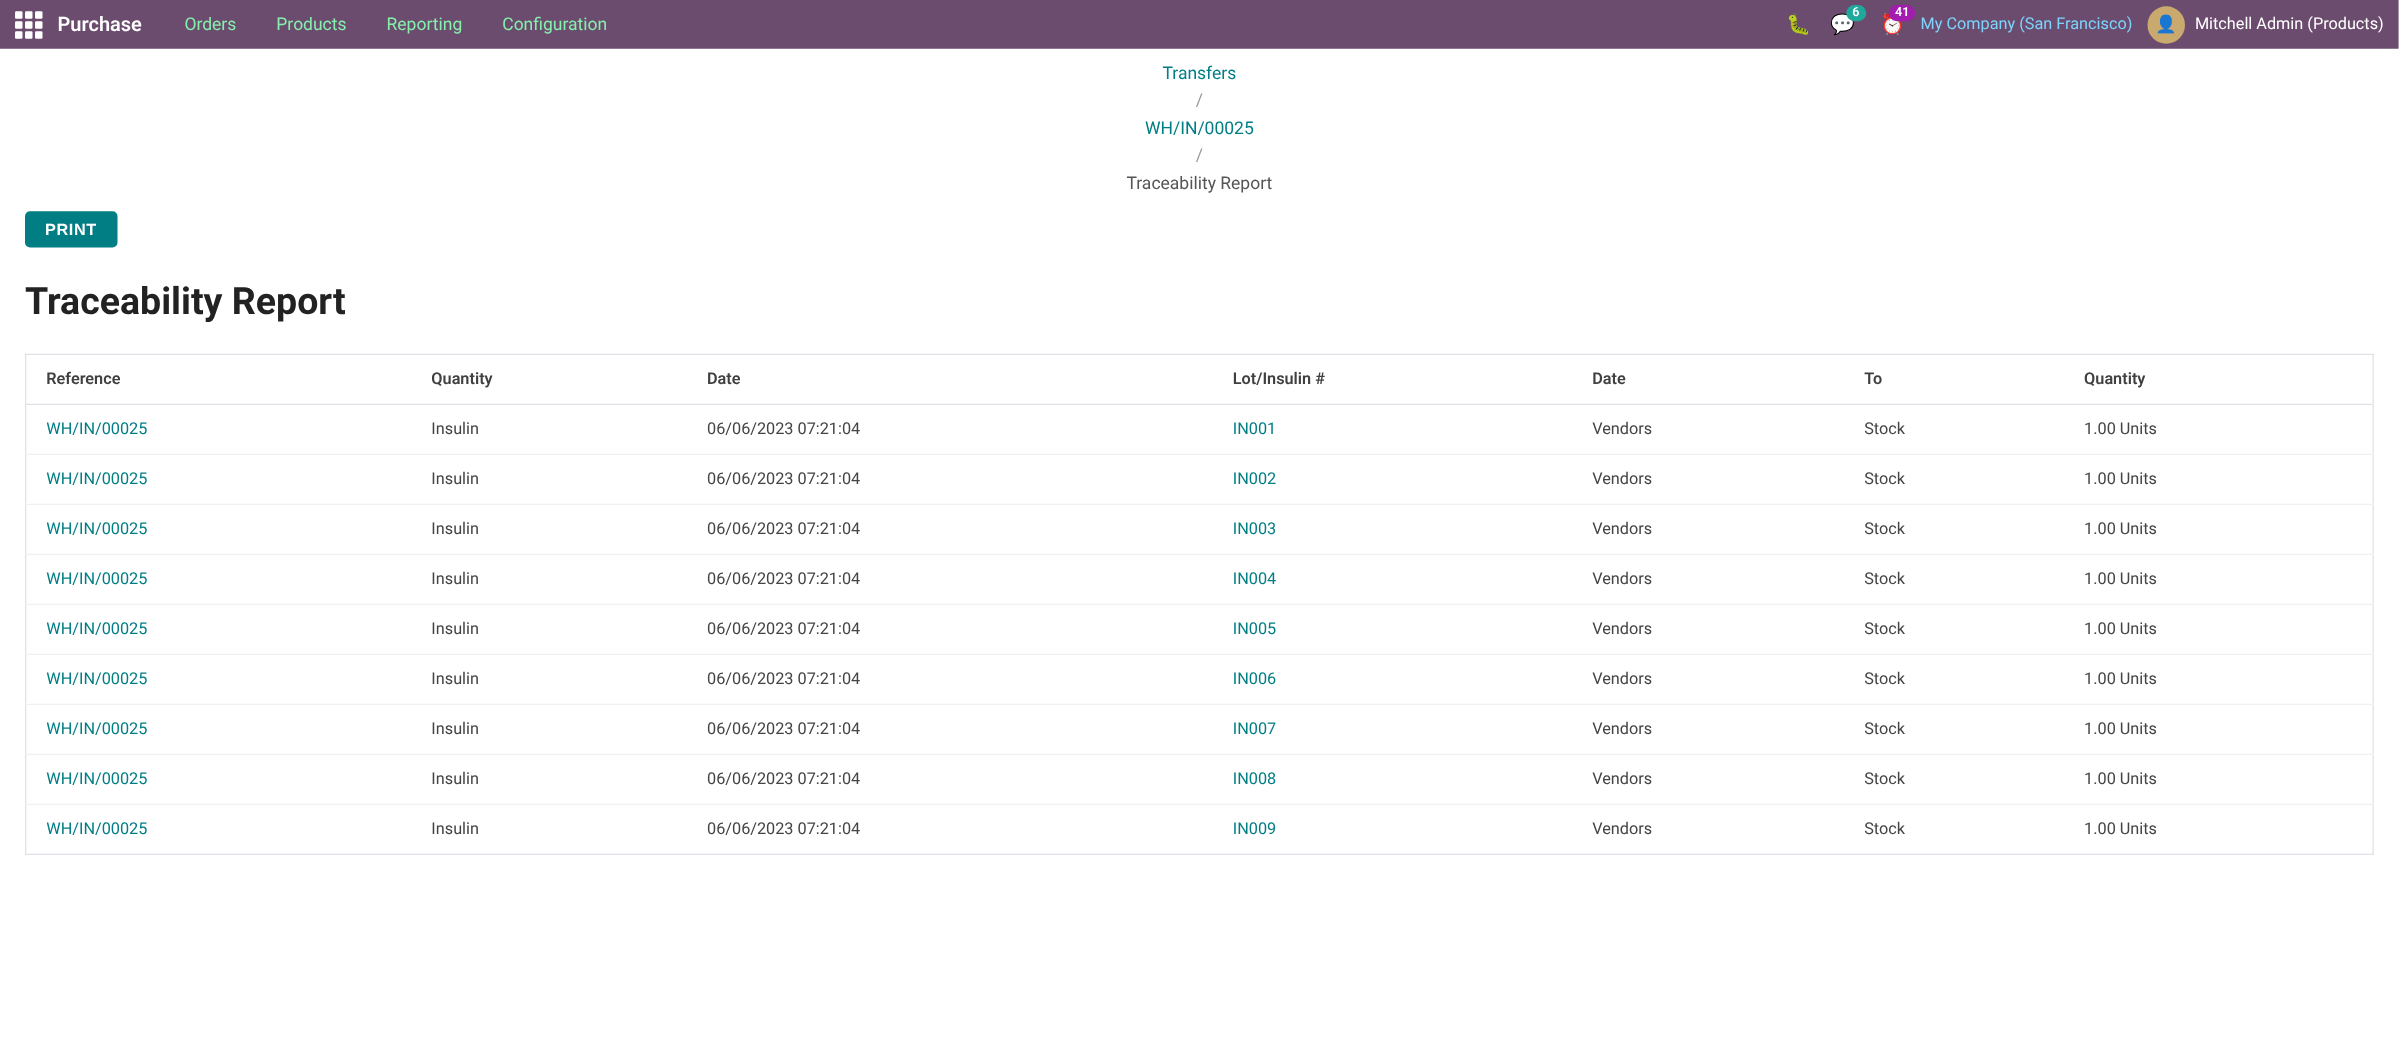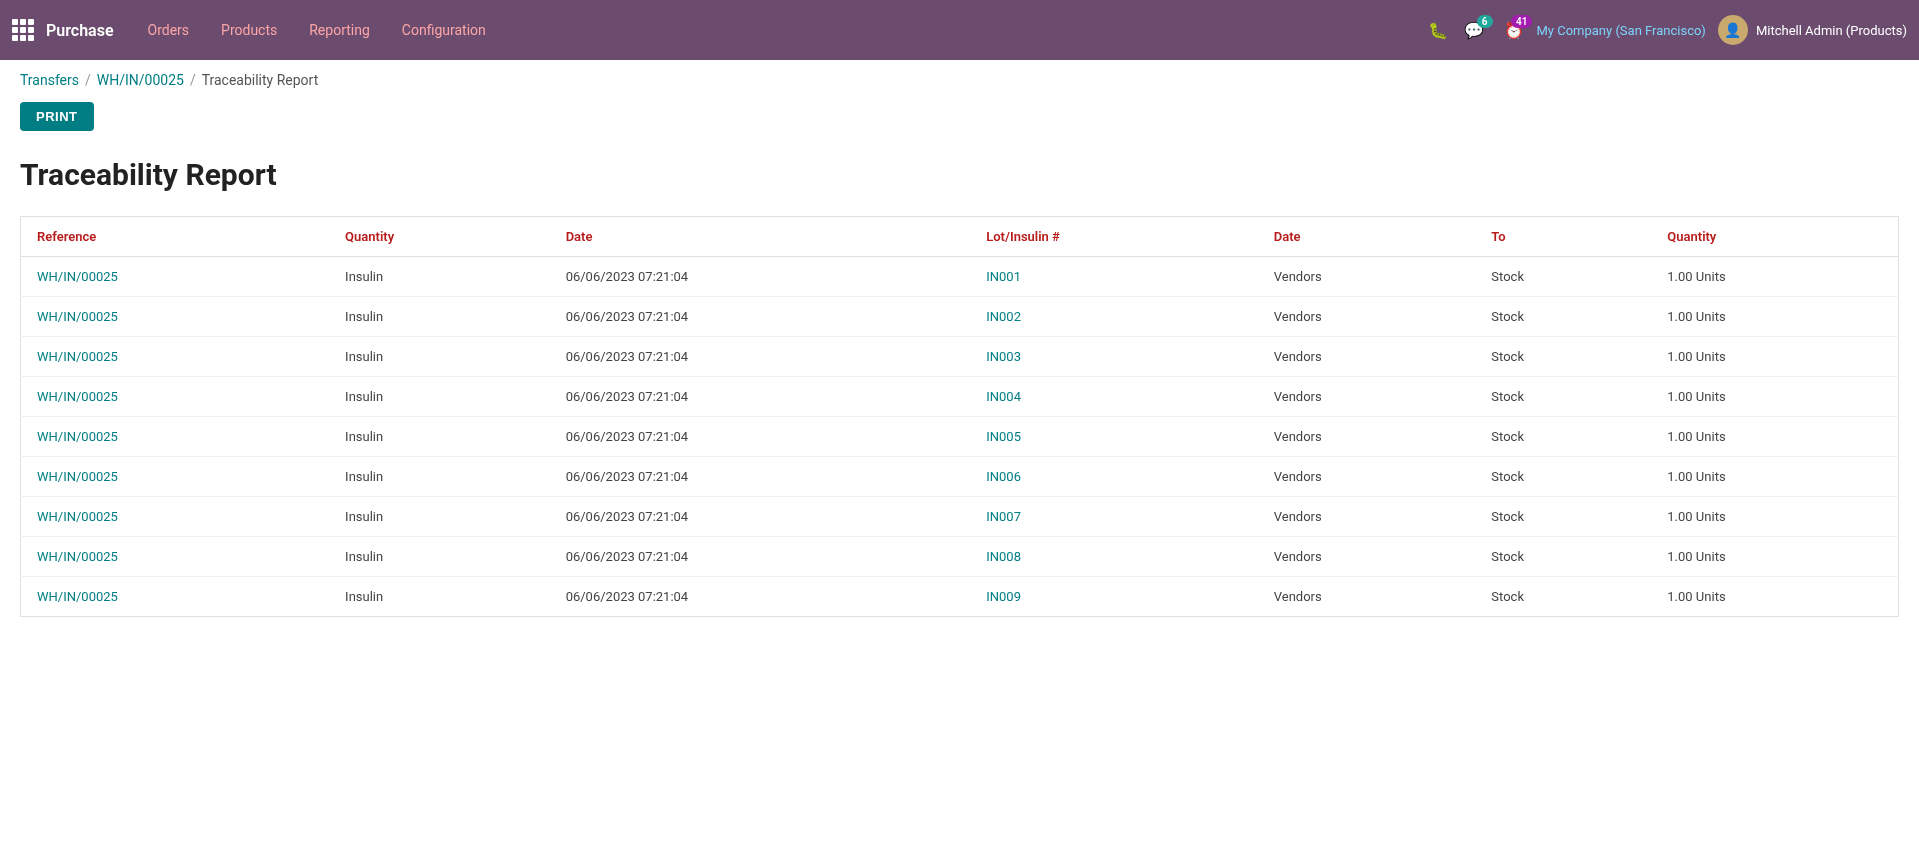--- a/index.html
+++ b/index.html
@@ -3,21 +3,21 @@
   <meta charset="utf-8">
   <style>
     * { margin: 0; padding: 0; box-sizing: border-box; }
     body { font-family: -apple-system, BlinkMacSystemFont, 'Segoe UI', Roboto, sans-serif; font-size: 14px; color: #333; background: #fff; }
 
     
     .topnav {
       background-color: #6b4c6e;
       display: flex;
       align-items: center;
-      height: 60px;
+      height: 39px;
       padding: 0 12px;
       color: #fff;
       gap: 0;
     }
     .topnav-grid-icon {
       display: grid;
       grid-template-columns: repeat(3, 6px);
       grid-template-rows: repeat(3, 6px);
       gap: 2px;
       margin-right: 12px;
@@ -37,21 +37,21 @@
       margin-right: 20px;
       cursor: pointer;
     }
     .topnav-menu {
       display: flex;
       align-items: center;
       flex: 1;
       gap: 4px;
     }
     .topnav-menu-item {
-      color: #fca5a5;
+      color: #86efac;
       padding: 6px 14px;
       border-radius: 4px;
       cursor: pointer;
       font-size: 14px;
       white-space: nowrap;
     }
     .topnav-right {
       display: flex;
       align-items: center;
       gap: 12px;
@@ -105,20 +105,21 @@
       overflow: hidden;
     }
 
     
     .breadcrumb-bar {
       padding: 12px 20px 8px 20px;
       display: flex;
       align-items: center;
       gap: 6px;
       font-size: 14px;
+      flex-direction: column;
     }
     .breadcrumb-link {
       color: #017e84;
       cursor: pointer;
       text-decoration: none;
     }
     .breadcrumb-separator {
       color: #999;
     }
     .breadcrumb-current {
@@ -156,21 +157,21 @@
     .trace-table {
       width: 100%;
       border-collapse: collapse;
       border: 1px solid #dee2e6;
     }
     .trace-table th {
       text-align: left;
       padding: 12px 16px;
       font-weight: 600;
       font-size: 13px;
-      color: #b91c1c;
+      color: #404040;
       border-bottom: 1px solid #dee2e6;
       background: #fff;
     }
     .trace-table td {
       padding: 12px 16px;
       font-size: 13px;
       color: #444;
       border-bottom: 1px solid #f0f0f0;
     }
     .trace-table tr:last-child td {

